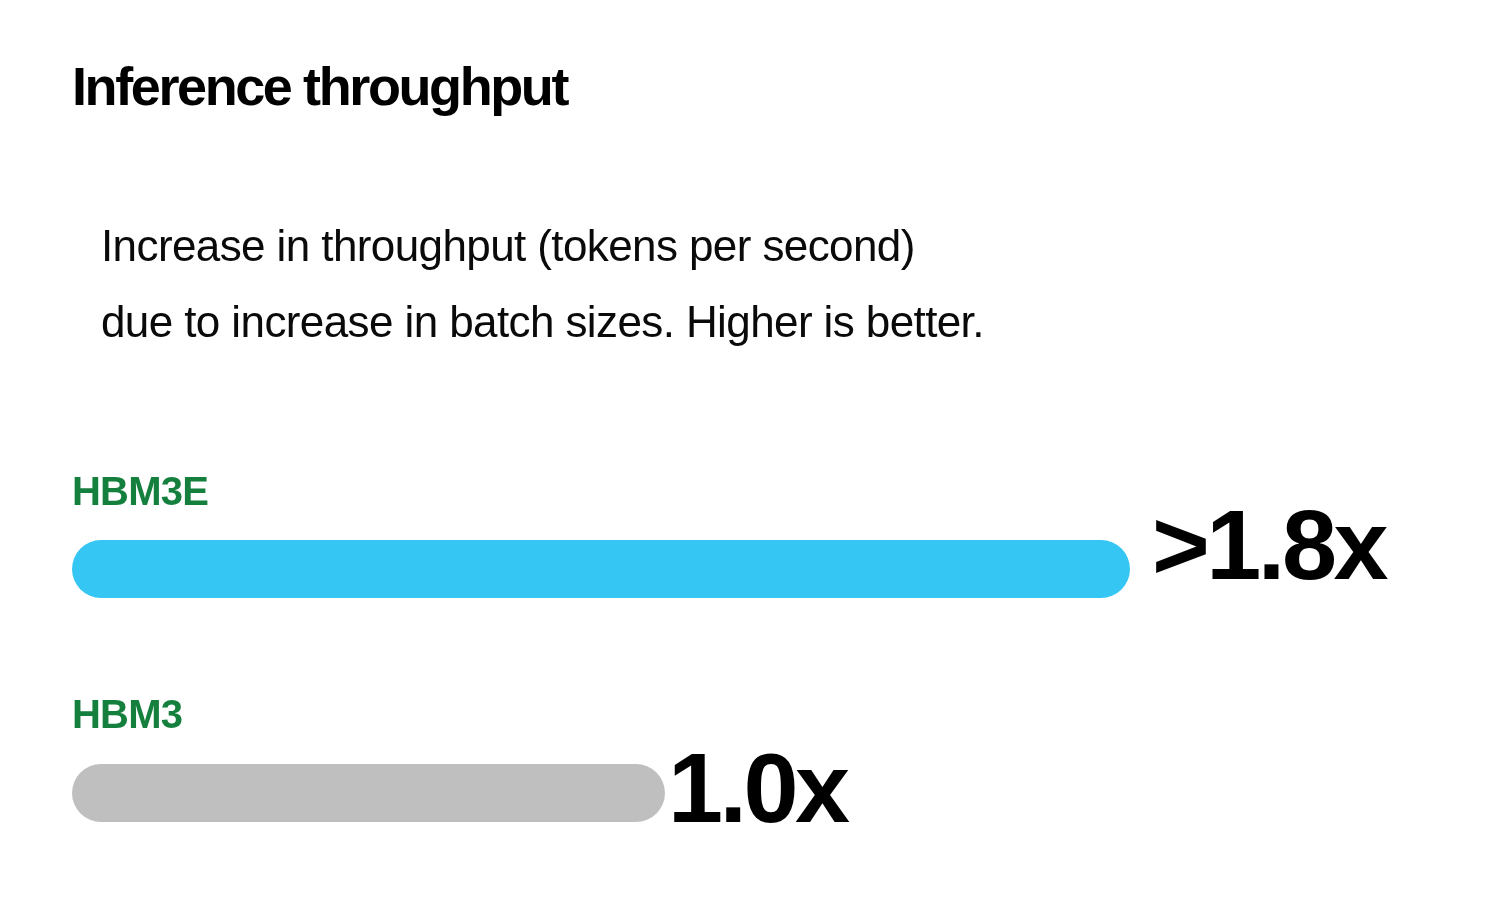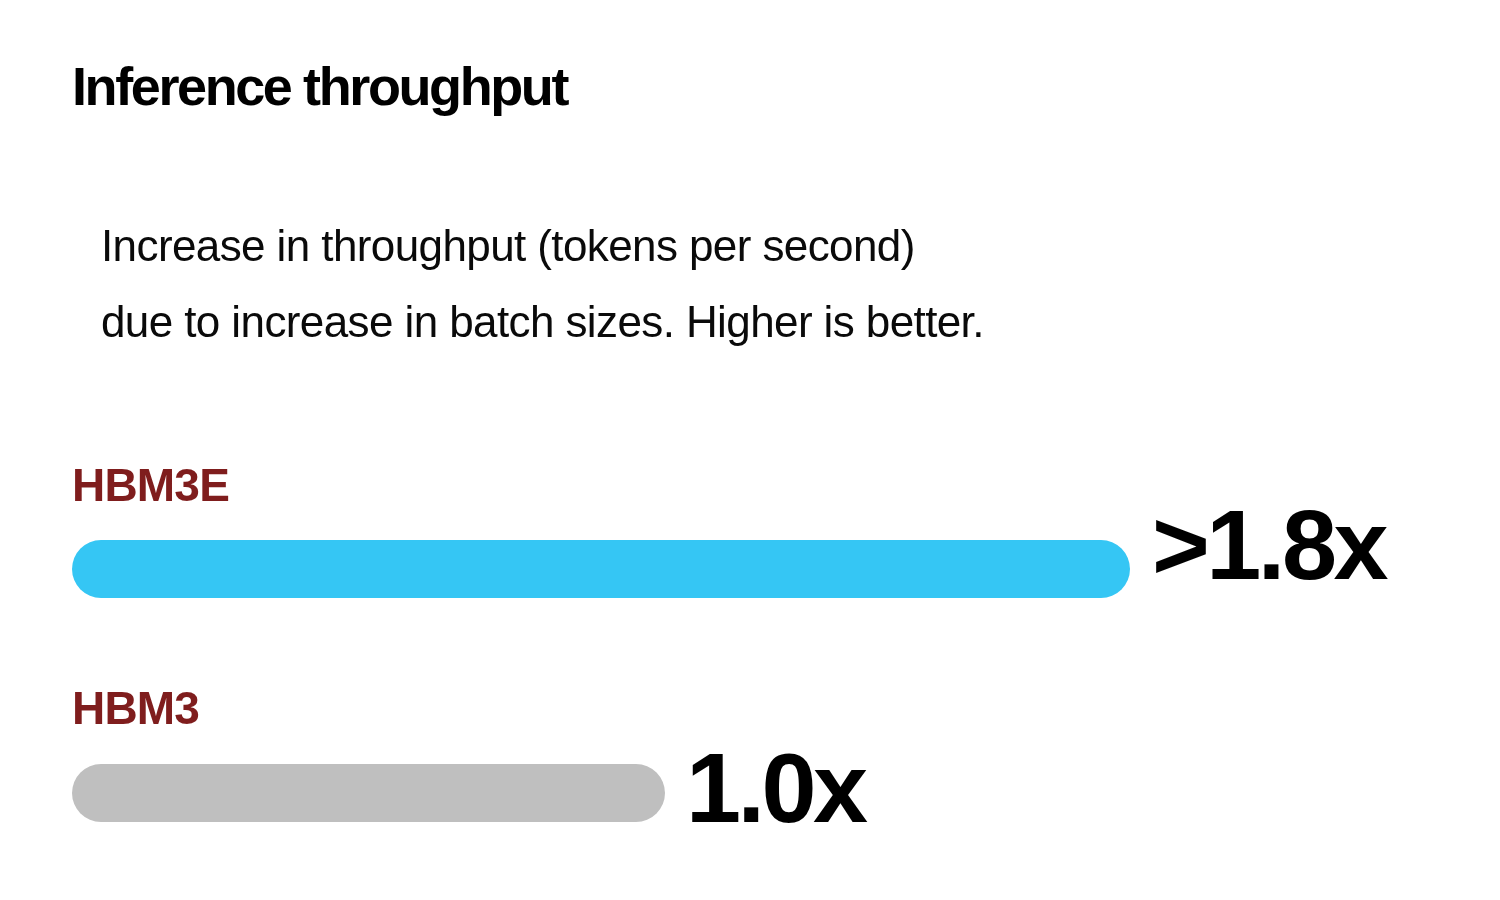--- a/index.html
+++ b/index.html
@@ -55,25 +55,25 @@
     position: absolute;
     left: 0;
     width: 1500px;
   }
   .bar-row--first { top: 455px; }
   .bar-row--second { top: 678px; }
 
   .bar-label {
     position: absolute;
     left: 72px;
-    top: 6px;
-    font-size: 46px;
+    top: 15px;
+    font-size: 40px;
     font-weight: 700;
     letter-spacing: -0.8px;
-    color: #7f1d1d;
+    color: #15803d;
     line-height: 1.05;
     white-space: nowrap;
   }
 
   .bar-track {
     position: absolute;
     left: 72px;
     top: 85px;
     height: 58px;
   }
@@ -94,21 +94,21 @@
     line-height: 1;
     white-space: nowrap;
   }
 
   
   .bar-row--first .bar-track { width: 1058px; }
   .bar-row--first .bar-value { left: 1152px; }
 
   
   .bar-row--second .bar-track { top: 86px; width: 593px; }
-  .bar-row--second .bar-value { left: 686px; top: 60px; text-align: right; }
+  .bar-row--second .bar-value { left: 668px; top: 60px; text-align: right; }
 </style>
 </head>
 <body style="background: rgb(255, 255, 255);">
 
 <div class="figure">
 
   <div class="chart-title">Inference throughput</div>
 
   <div class="chart-subtitle">Increase in throughput (tokens per second)
 due to increase in batch sizes. Higher is better.</div>

